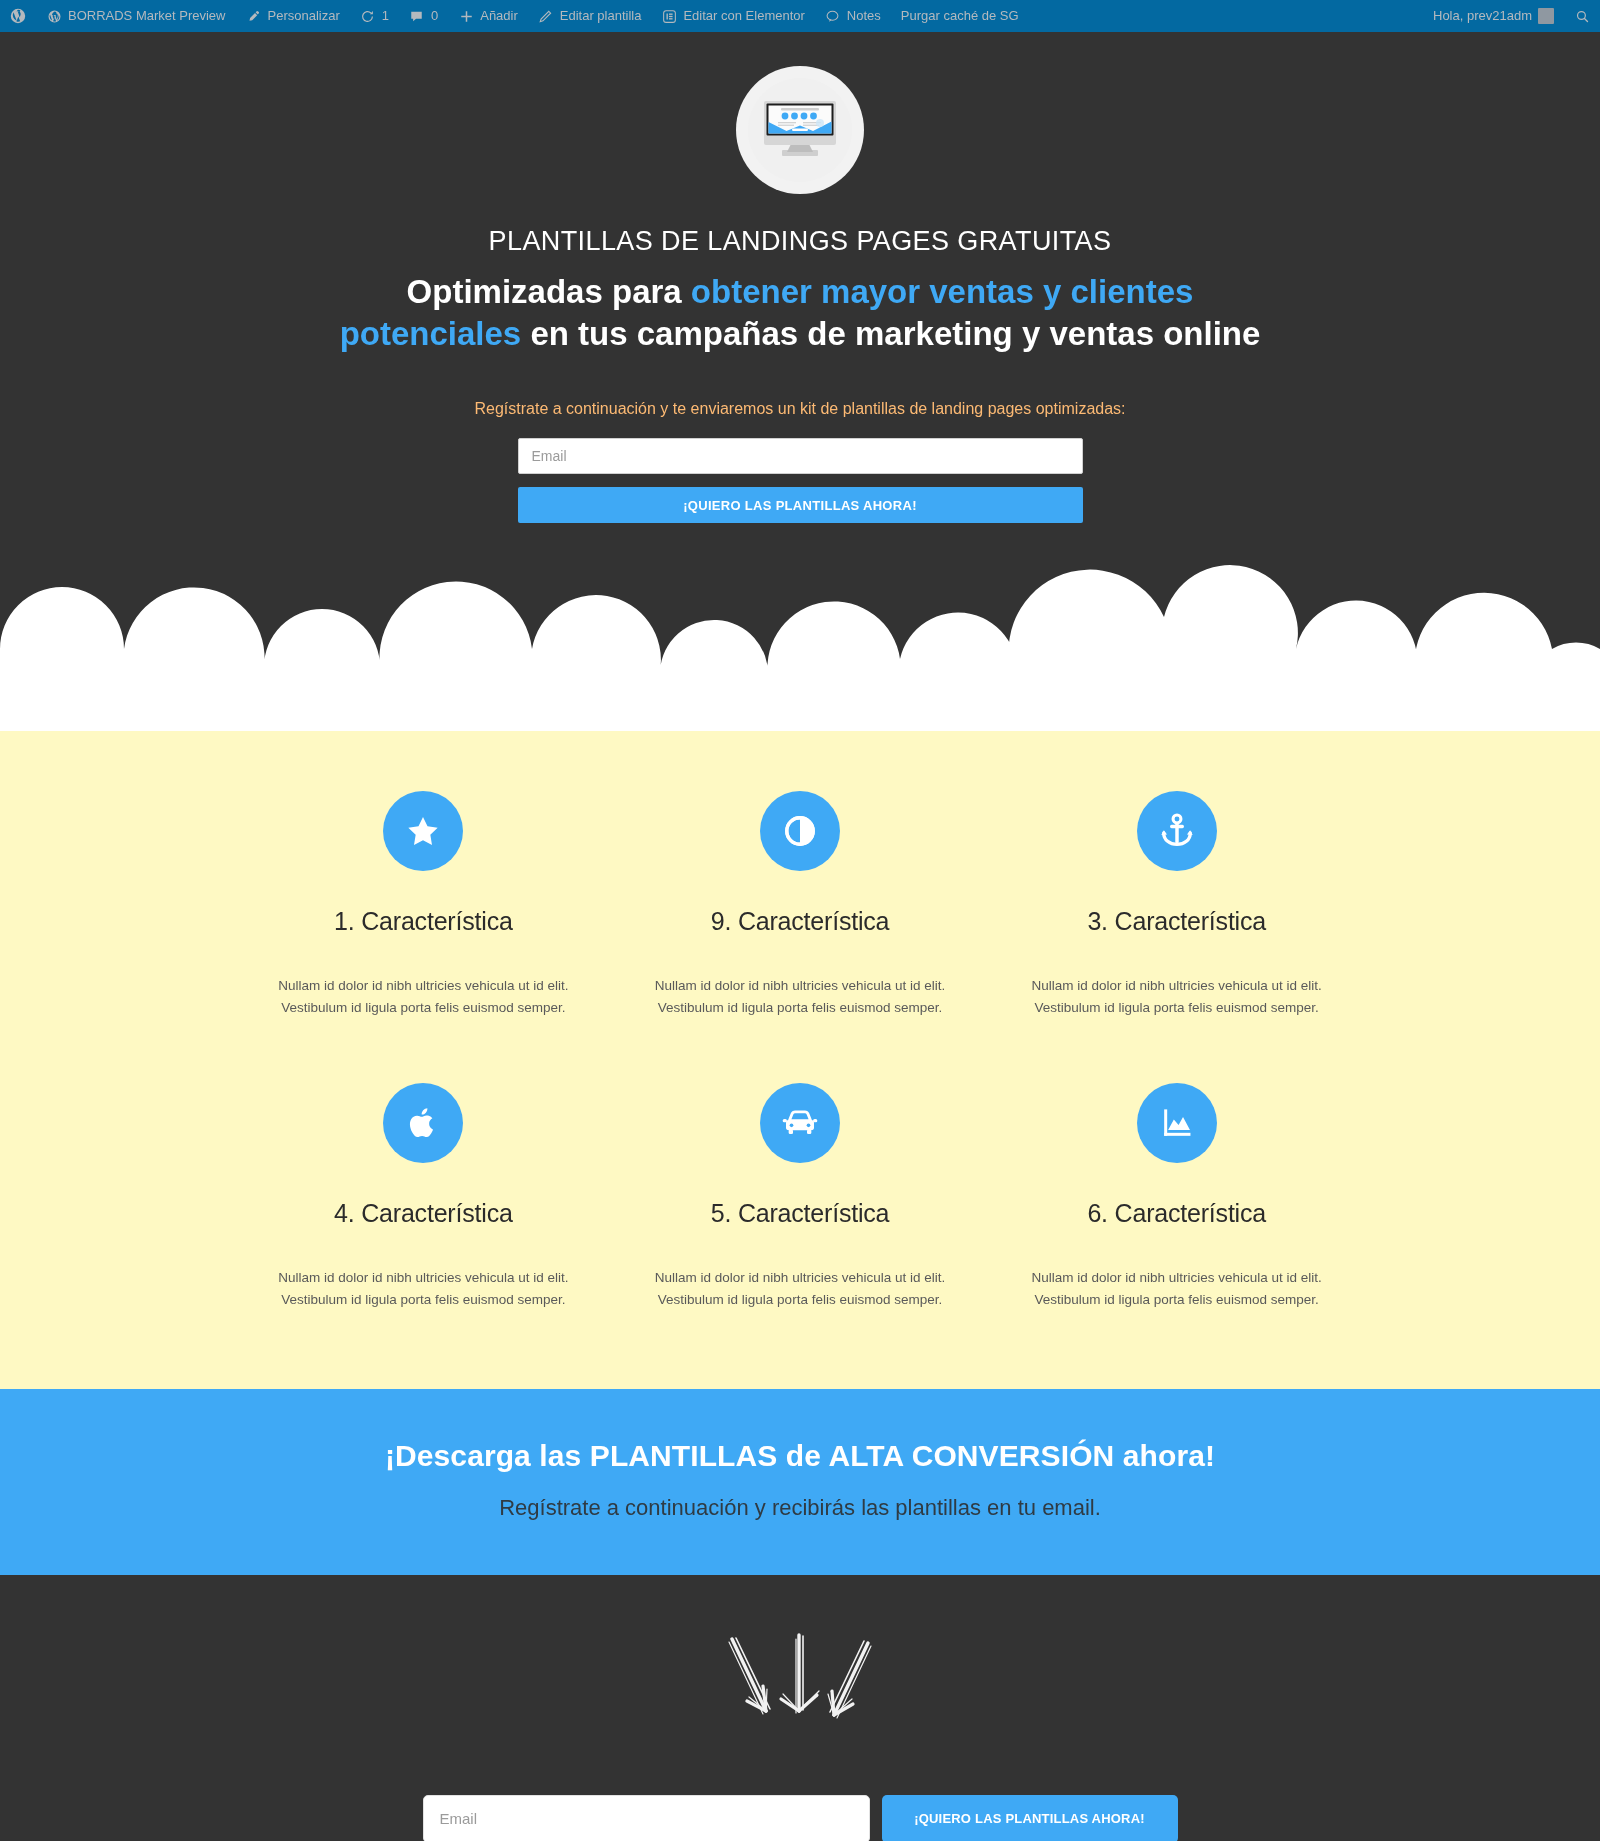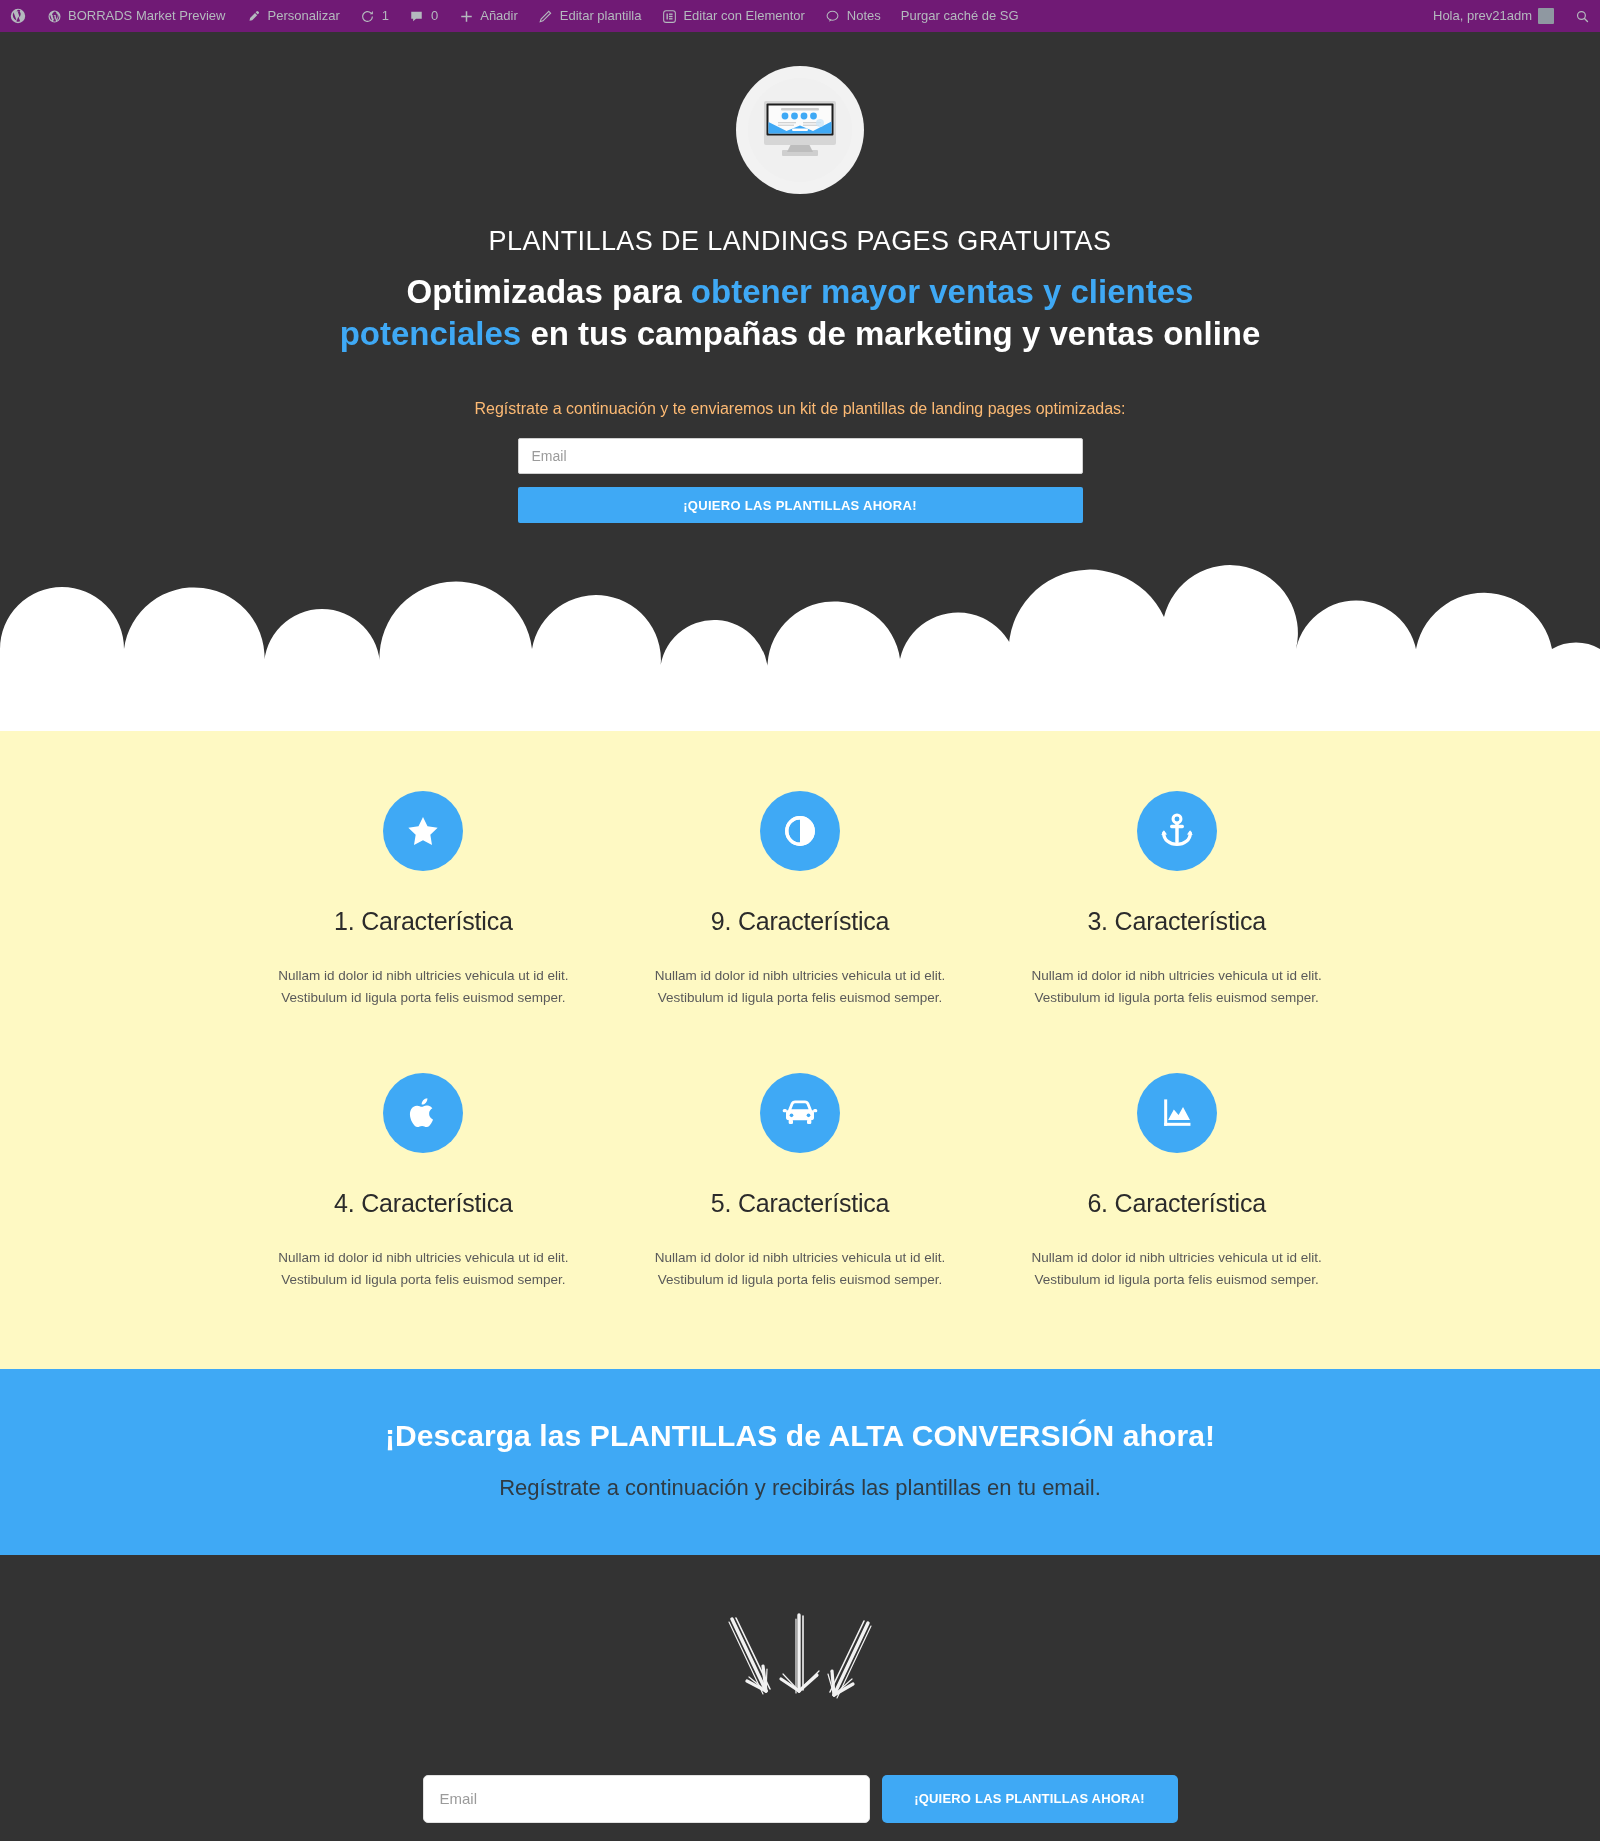--- a/index.html
+++ b/index.html
@@ -8,21 +8,21 @@
   body {
     width:1600px; height:1841px;
     font-family:"Liberation Sans","DejaVu Sans",sans-serif;
     background:#333333; color:#fff;
     overflow:hidden;
   }
 
   
   #adminbar{
     height:32px; width:100%;
-    background:#701a75; color:#b4b9be;
+    background:#0369a1; color:#b4b9be;
     display:flex; align-items:center;
     font-size:13px; line-height:32px;
     position:relative; z-index:50;
   }
   .ab-group{ display:flex; align-items:center; }
   .ab-item{
     display:flex; align-items:center; gap:6px;
     padding:0 10px; height:32px; white-space:nowrap; cursor:pointer;
   }
   .ab-ico{ display:inline-flex; width:16px; height:16px; align-items:center; justify-content:center; flex:none; }
@@ -96,21 +96,21 @@
     background:#3fa9f5;
     margin:0 auto;
     display:flex;align-items:center;justify-content:center;
   }
   .feat-icon svg{ display:block; fill:#fff; }
   .feat-title{
     margin:36px 0 0;
     font-size:25px; font-weight:400; color:#2b2b2b; letter-spacing:-.2px;
   }
   .feat-desc{
-    margin:29px 0 0;
+    margin:39px 0 0;
     font-size:13.5px; line-height:1.62; color:#5a5a5a;
   }
   .feat-row + .feat-row{ margin-top:64px; }
 
   
   #cta{
     background:#3fa9f5; text-align:center;
     padding:50px 0 54px;
   }
   .cta-title{

